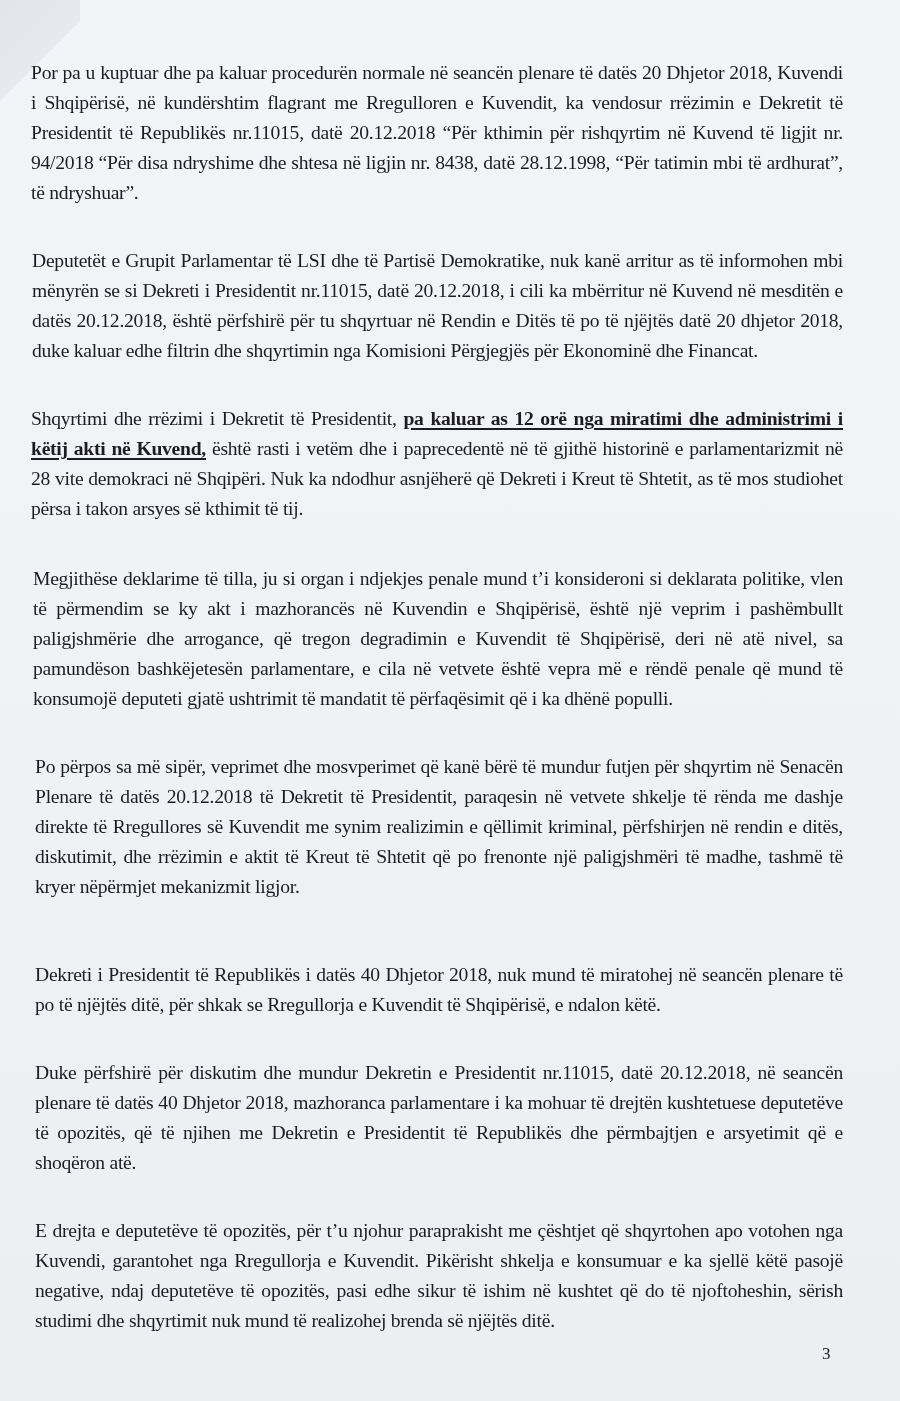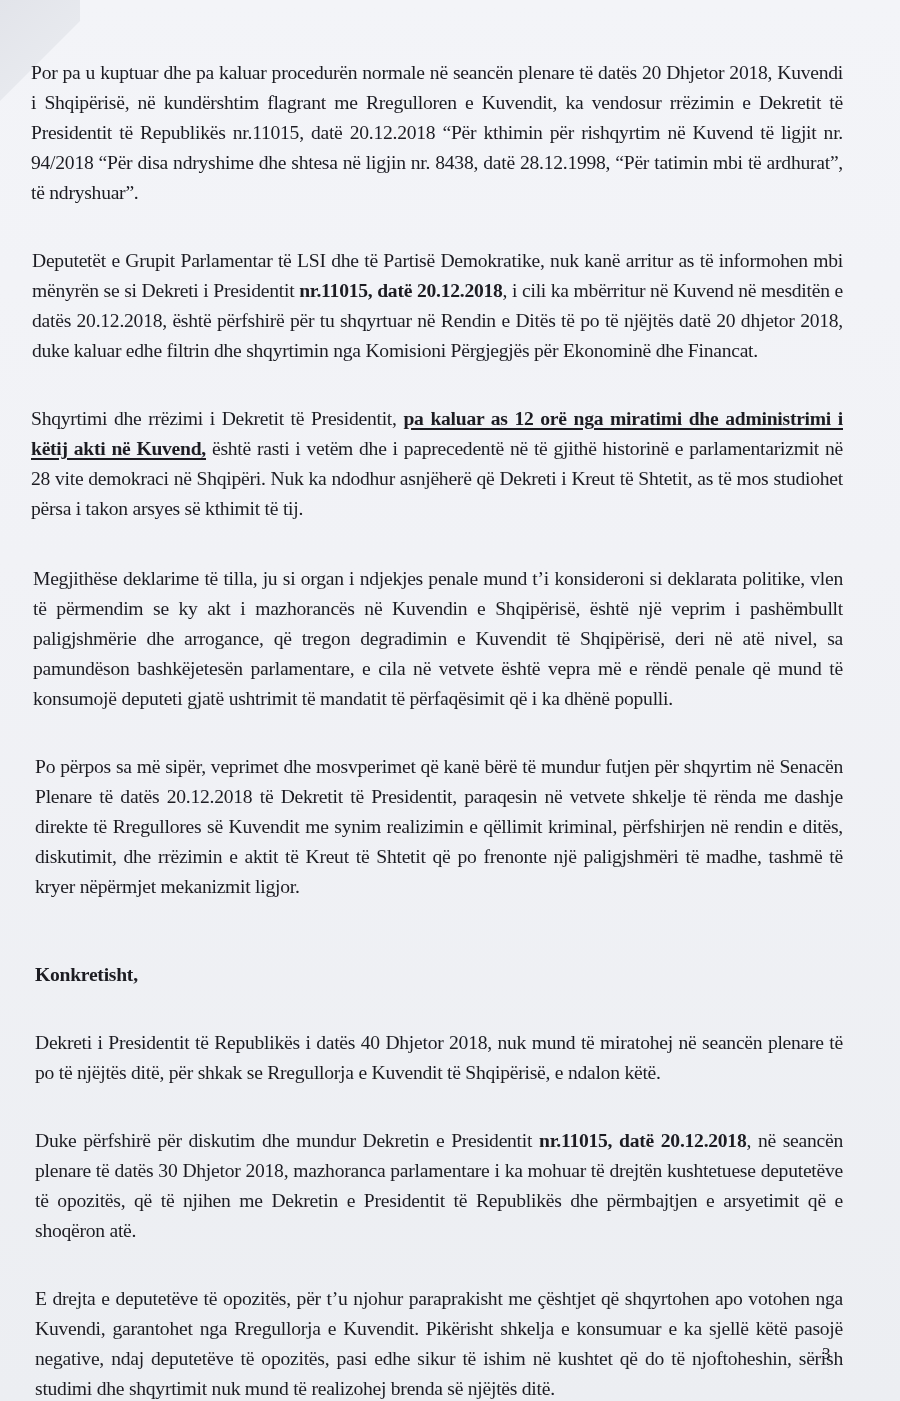--- a/index.html
+++ b/index.html
@@ -26,21 +26,21 @@
     }
     .para { margin: 0 0 38px 0; text-align: justify; }
     .para.p1 { }
     .para.p2 { padding-left: 1px; }
     .para.p3 { margin-bottom: 40px; margin-top: 28px; }
     .para.p4 { padding-left: 2px; }
     .para.p5 { padding-left: 4px; }
     .para.p6 { margin-bottom: 58px; }
     .heading { font-weight: bold; margin: 0 0 38px 4px; }
     .para.p7, .para.p8, .para.p9 { padding-left: 4px; }
-    b { font-weight: bold; }
+    b { font-weight: normal; }
     .ul { text-decoration: underline; text-decoration-thickness: 2px; text-underline-offset: 3px; font-weight: bold; }
     .page-number {
       position: absolute; left: 822px; top: 1344px;
       font-size: 17px;
     }
   </style>
 </head>
 <body>
 
 <div class="page">
@@ -60,28 +60,27 @@
     </p>
 
     <p class="para p4">
       <span>Megjithëse deklarime të tilla, ju si organ i ndjekjes penale mund t’i konsideroni si deklarata politike, vlen të përmendim se ky akt i mazhorancës në Kuvendin e Shqipërisë, është një veprim i pashëmbullt paligjshmërie dhe arrogance, që tregon degradimin e Kuvendit të Shqipërisë, deri në atë nivel, sa pamundëson bashkëjetesën parlamentare, e cila në vetvete është vepra më e rëndë penale që mund të konsumojë deputeti gjatë ushtrimit të mandatit të përfaqësimit që i ka dhënë populli.</span>
     </p>
 
     <p class="para p5 p6">
       <span>Po përpos sa më sipër, veprimet dhe mosvperimet që kanë bërë të mundur futjen për shqyrtim në Senacën Plenare të datës 20.12.2018 të Dekretit të Presidentit, paraqesin në vetvete shkelje të rënda me dashje direkte të Rregullores së Kuvendit me synim realizimin e qëllimit kriminal, përfshirjen në rendin e ditës, diskutimit, dhe rrëzimin e aktit të Kreut të Shtetit që po frenonte një paligjshmëri të madhe, tashmë të kryer nëpërmjet mekanizmit ligjor.</span>
     </p>
 
-    <p class="heading">Konkretisht,</p>
 
     <p class="para p7">
       <span>Dekreti i Presidentit të Republikës i datës 40 Dhjetor 2018, nuk mund të miratohej në seancën plenare të po të njëjtës ditë, për shkak se Rregullorja e Kuvendit të Shqipërisë, e ndalon këtë.</span>
     </p>
 
     <p class="para p8">
-      <span>Duke përfshirë për diskutim dhe mundur Dekretin e Presidentit </span><b>nr.11015, datë 20.12.2018</b><span>, në seancën plenare të datës 30 Dhjetor 2018, mazhoranca parlamentare i ka mohuar të drejtën kushtetuese deputetëve të opozitës, që të njihen me Dekretin e Presidentit të Republikës dhe përmbajtjen e arsyetimit që e shoqëron atë.</span>
+      <span>Duke përfshirë për diskutim dhe mundur Dekretin e Presidentit </span><b>nr.11015, datë 20.12.2018</b><span>, në seancën plenare të datës 40 Dhjetor 2018, mazhoranca parlamentare i ka mohuar të drejtën kushtetuese deputetëve të opozitës, që të njihen me Dekretin e Presidentit të Republikës dhe përmbajtjen e arsyetimit që e shoqëron atë.</span>
     </p>
 
     <p class="para p9">
       <span>E drejta e deputetëve të opozitës, për t’u njohur paraprakisht me çështjet që shqyrtohen apo votohen nga Kuvendi, garantohet nga Rregullorja e Kuvendit. Pikërisht shkelja e konsumuar e ka sjellë këtë pasojë negative, ndaj deputetëve të opozitës, pasi edhe sikur të ishim në kushtet që do të njoftoheshin, sërish studimi dhe shqyrtimit nuk mund të realizohej brenda së njëjtës ditë.</span>
     </p>
   </div>
 
   <div class="page-number">3</div>
 </div>
 

